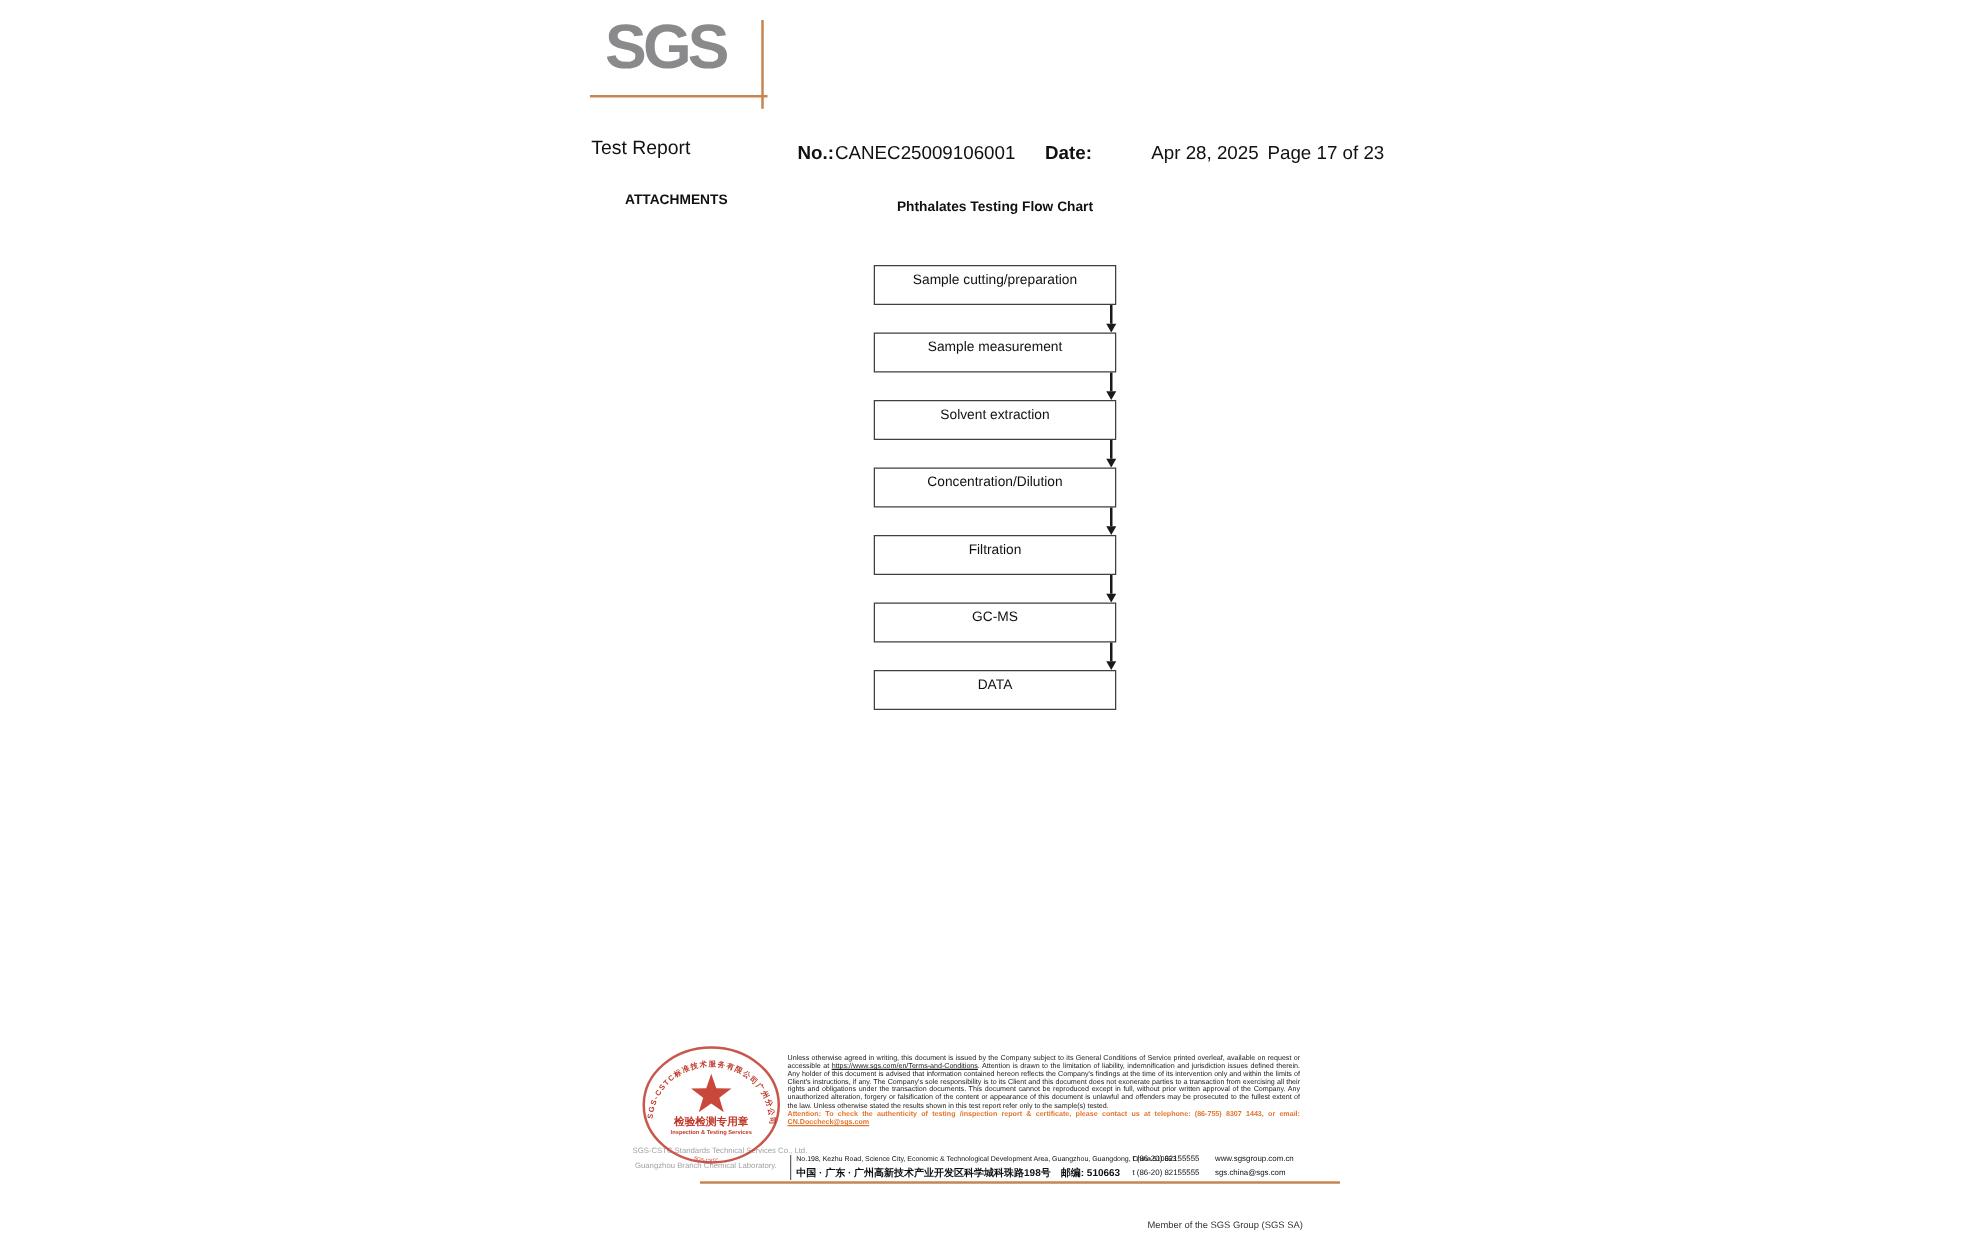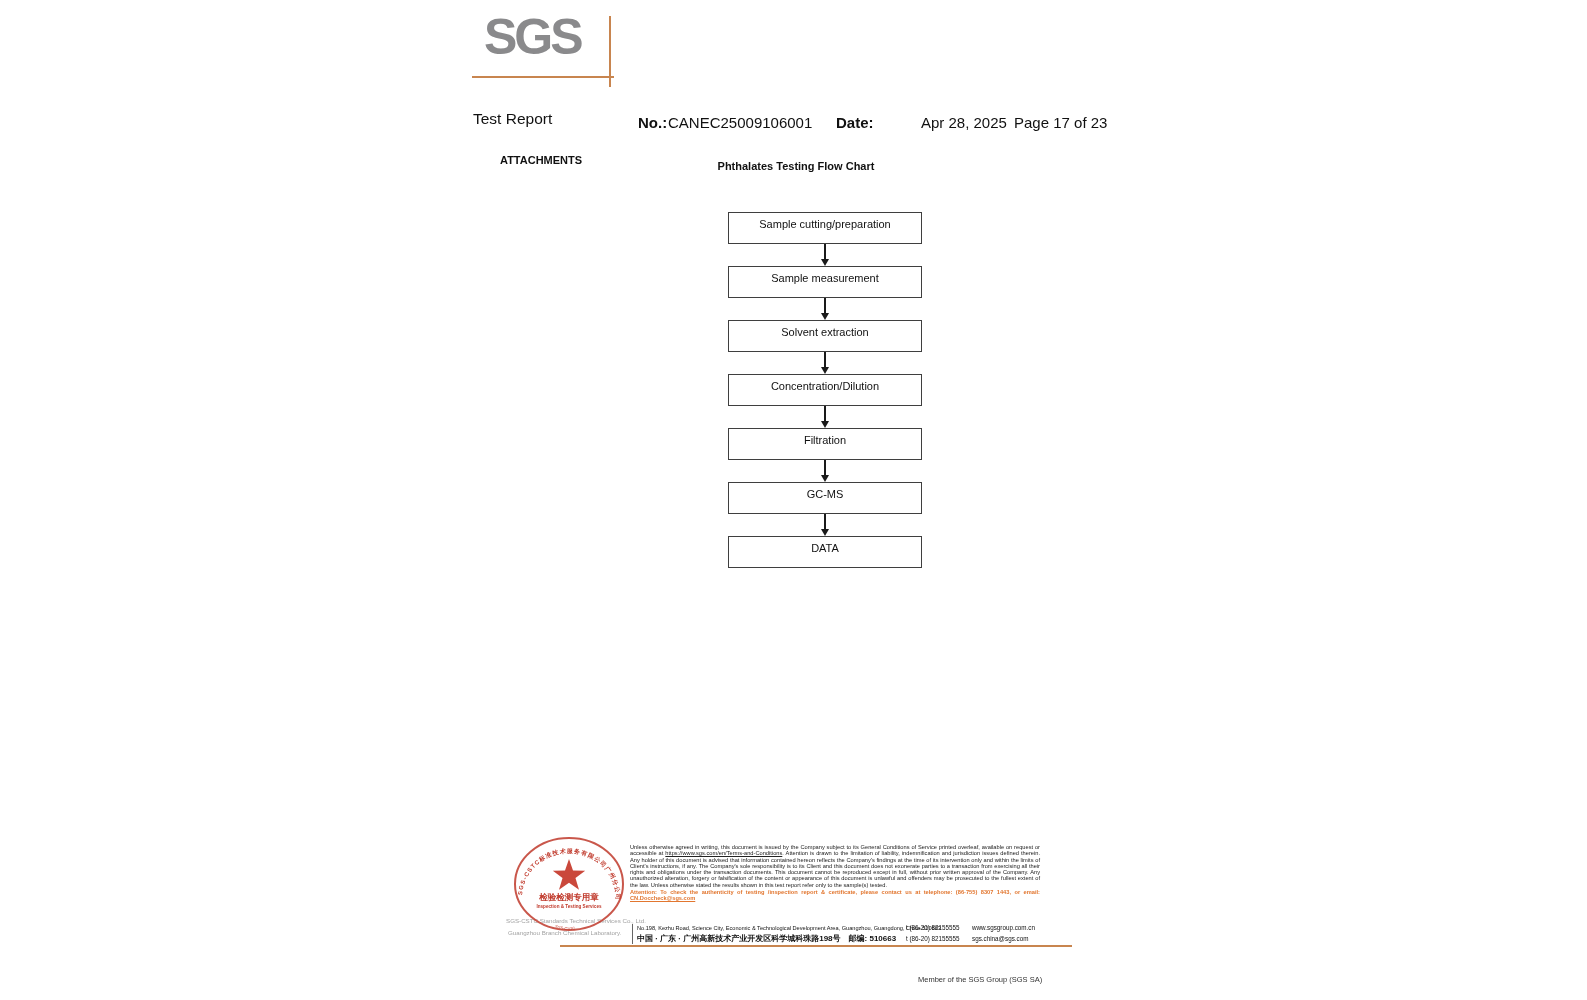--- a/index.html
+++ b/index.html
@@ -22,21 +22,21 @@
   .no-label   { left:638px; }
   .no-value   { left:668px; }
   .date-label { left:836px; }
   .date-value { left:877px;margin-left:44px; }
   .page-label { left:1014px; }
   .attachments { left:500px; top:133px; font-size:11px; font-weight:bold;margin-top:21px; }
 
   
   .flow-title { left:699px; top:160px; width:194px; text-align:center;
                 font-size:11px; font-weight:bold; }
-  .flow { left:728px; top:212px; width:194px; display:flex; flex-direction:column; align-items:center; }
+  .flow { left:699px; top:212px; width:194px; display:flex; flex-direction:column; align-items:flex-end; }
   .flow-box { box-sizing:border-box; width:194px; height:32px; border:1.5px solid #3f3f3f;
               background:#fff; display:flex; justify-content:center; padding-top:5px;
               font-size:11px; color:#111; }
   .flow-arrow { height:22px; display:flex; flex-direction:column; align-items:center; }
   .flow-arrow .shaft { width:1.5px; flex:1 1 auto; background:#1a1a1a; }
   .flow-arrow .head { width:0; height:0; border-left:4px solid transparent;
                       border-right:4px solid transparent; border-top:7px solid #1a1a1a; }
 
   
   .company-gray { font-size:6.2px; color:#a2a2a2; white-space:nowrap; }

